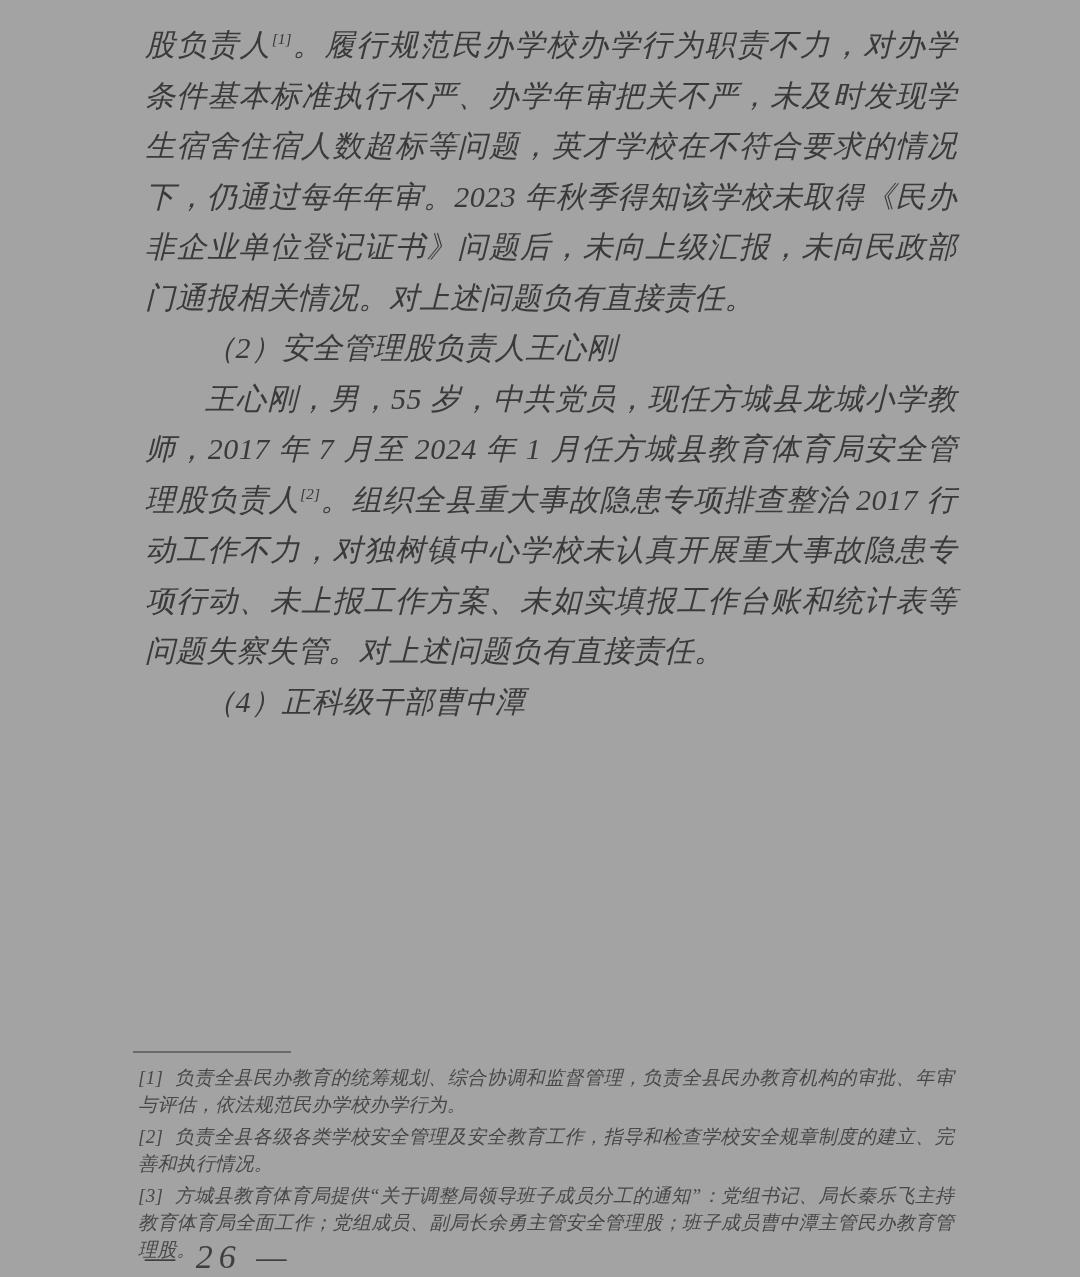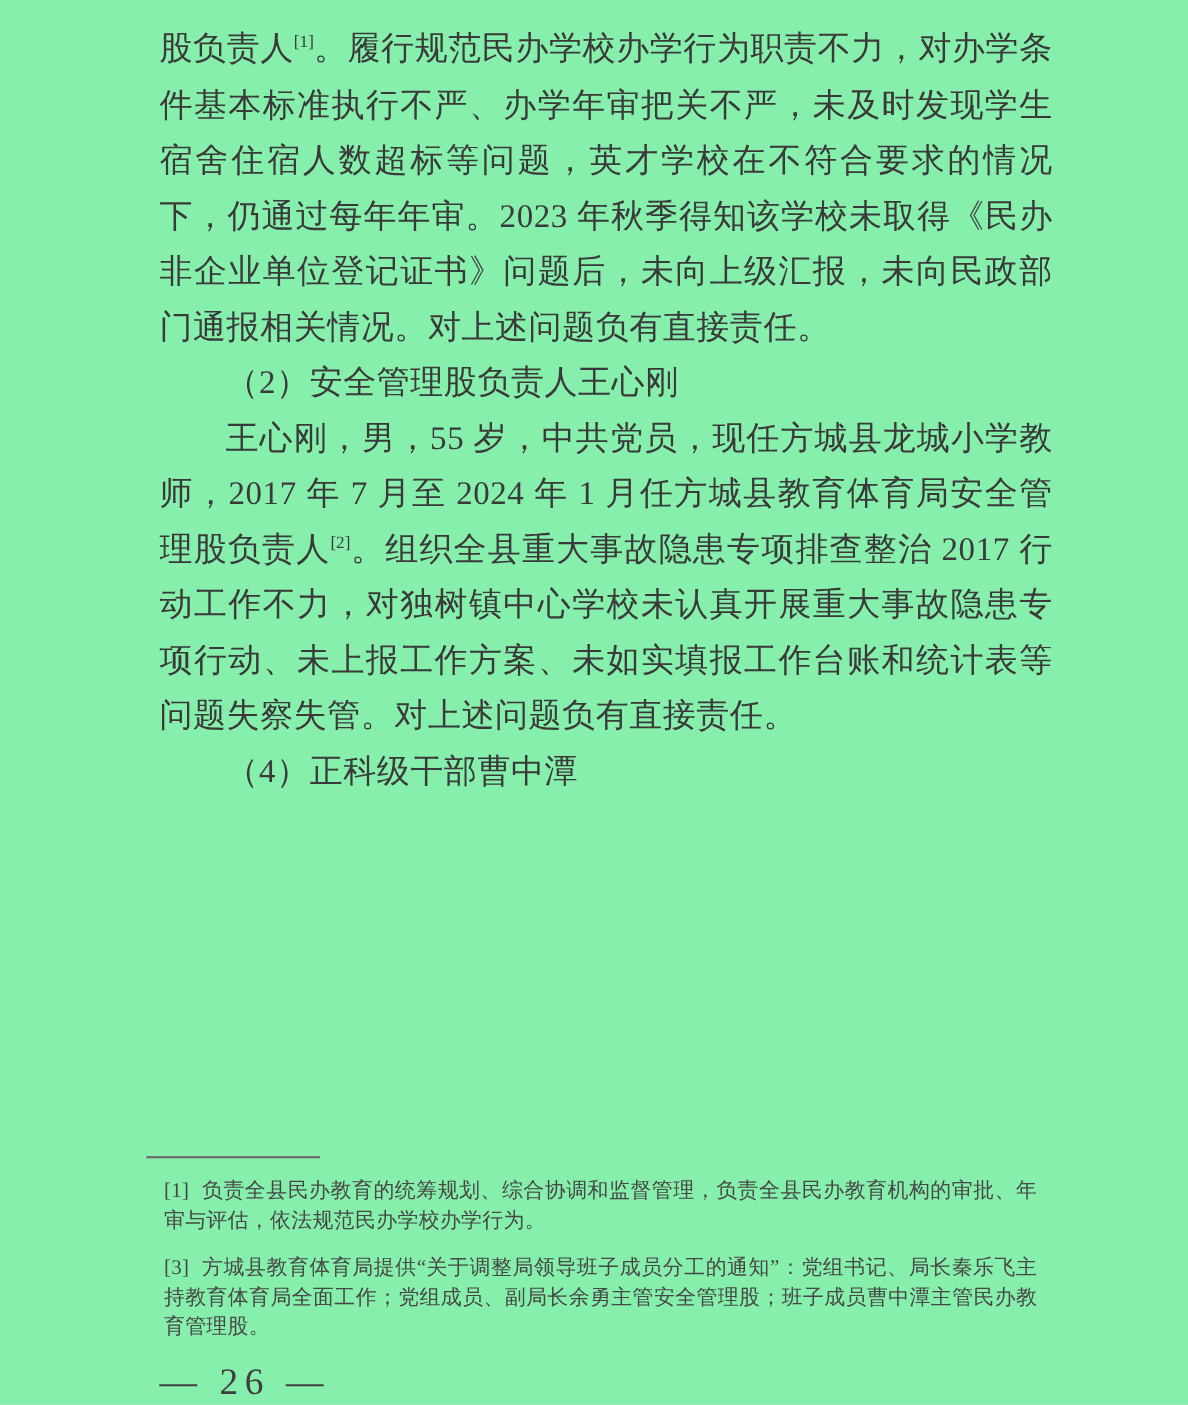--- a/index.html
+++ b/index.html
@@ -5,23 +5,24 @@
   html, body { margin: 0; padding: 0; }
   body {
     background: #e8e8e8;
     font-family: "Liberation Serif", "DejaVu Serif", serif;
   }
   .page {
     position: relative;
     width: 1080px;
     height: 1277px;
     margin: 0 auto;
-    background: #86efac;
+    background: #a3a3a3;
     overflow: hidden;
     color: #3a3a3a;
+    font-style: italic;
   }
   .doc-body {
     position: absolute;
     left: 145px;
     top: 20px;
     width: 812px;
     font-size: 30px;
     line-height: 50.5px;
     text-align: justify;
     letter-spacing: 0.5px;
@@ -44,21 +45,21 @@
     color: #474747;
     text-align: justify;
     letter-spacing: 0.3px;
   }
   .fn-divider {
     width: 158px;
     height: 0;
     border-top: 2px solid #6a6a6a;
     margin-bottom: 11px;
   }
-  .footnotes p { margin: 16px; }
+  .footnotes p { margin: 5px; }
   .fn-marker { margin-right: 0.6em; }
   .page-number {
     position: absolute;
     left: 145px;
     top: 1238px;
     font-size: 34px;
     color: #3f3f3f;
     letter-spacing: 6px;
     white-space: nowrap;
   }
@@ -76,18 +77,19 @@
     <p class="indent"><span>王心刚，男，55 岁，中共党员，现任方城县龙城小学教师，2017 年 7 月至 2024 年 1 月任方城县教育体育局安全管理股负责人</span><sup class="fn-ref">[2]</sup><span>。组织全县重大事故隐患专项排查整治 2017 行动工作不力，对独树镇中心学校未认真开展重大事故隐患专项行动、未上报工作方案、未如实填报工作台账和统计表等问题失察失管。对上述问题负有直接责任。</span></p>
 
     <p class="indent">（4）正科级干部曹中潭</p>
 
 
   </div>
 
   <div class="footnotes">
     <div class="fn-divider"></div>
     <p><span class="fn-marker">[1]</span><span>负责全县民办教育的统筹规划、综合协调和监督管理，负责全县民办教育机构的审批、年审与评估，依法规范民办学校办学行为。</span></p>
+    <p><span class="fn-marker">[2]</span><span>负责全县各级各类学校安全管理及安全教育工作，指导和检查学校安全规章制度的建立、完善和执行情况。</span></p>
     <p><span class="fn-marker">[3]</span><span>方城县教育体育局提供“关于调整局领导班子成员分工的通知”：党组书记、局长秦乐飞主持教育体育局全面工作；党组成员、副局长余勇主管安全管理股；班子成员曹中潭主管民办教育管理股。</span></p>
   </div>
 
   <div class="page-number">— 26 —</div>
 
 </div>
 
 </body></html>

